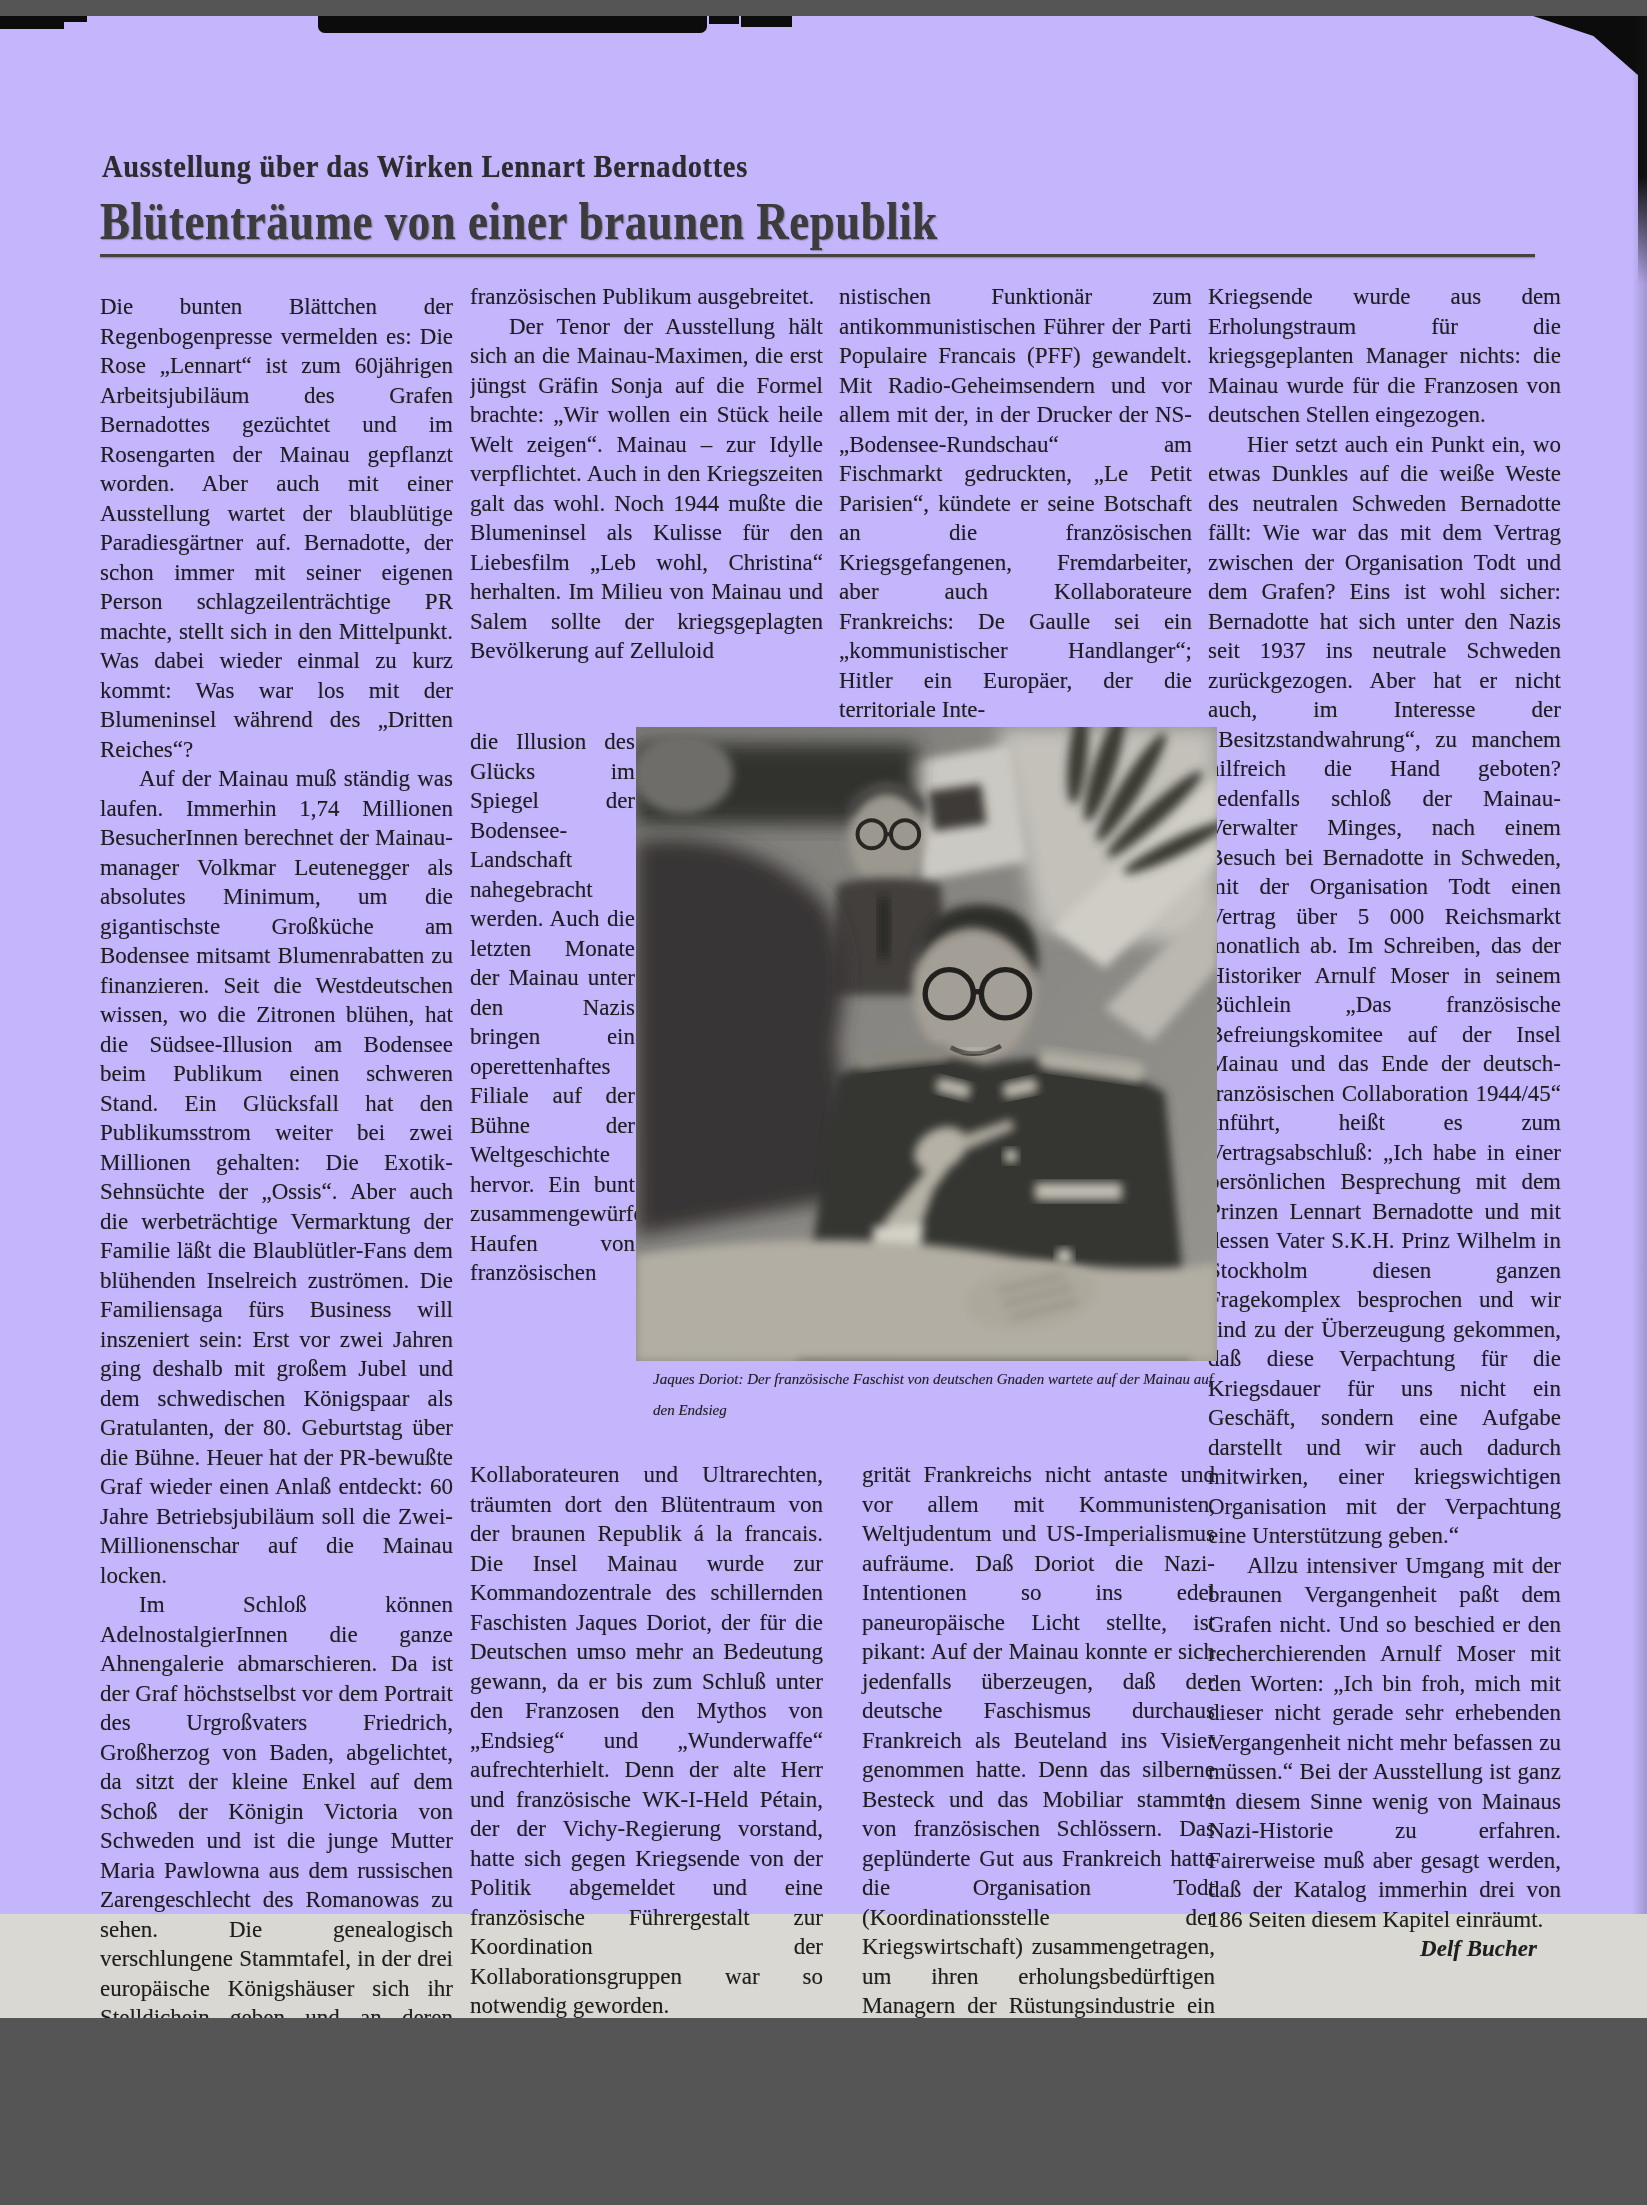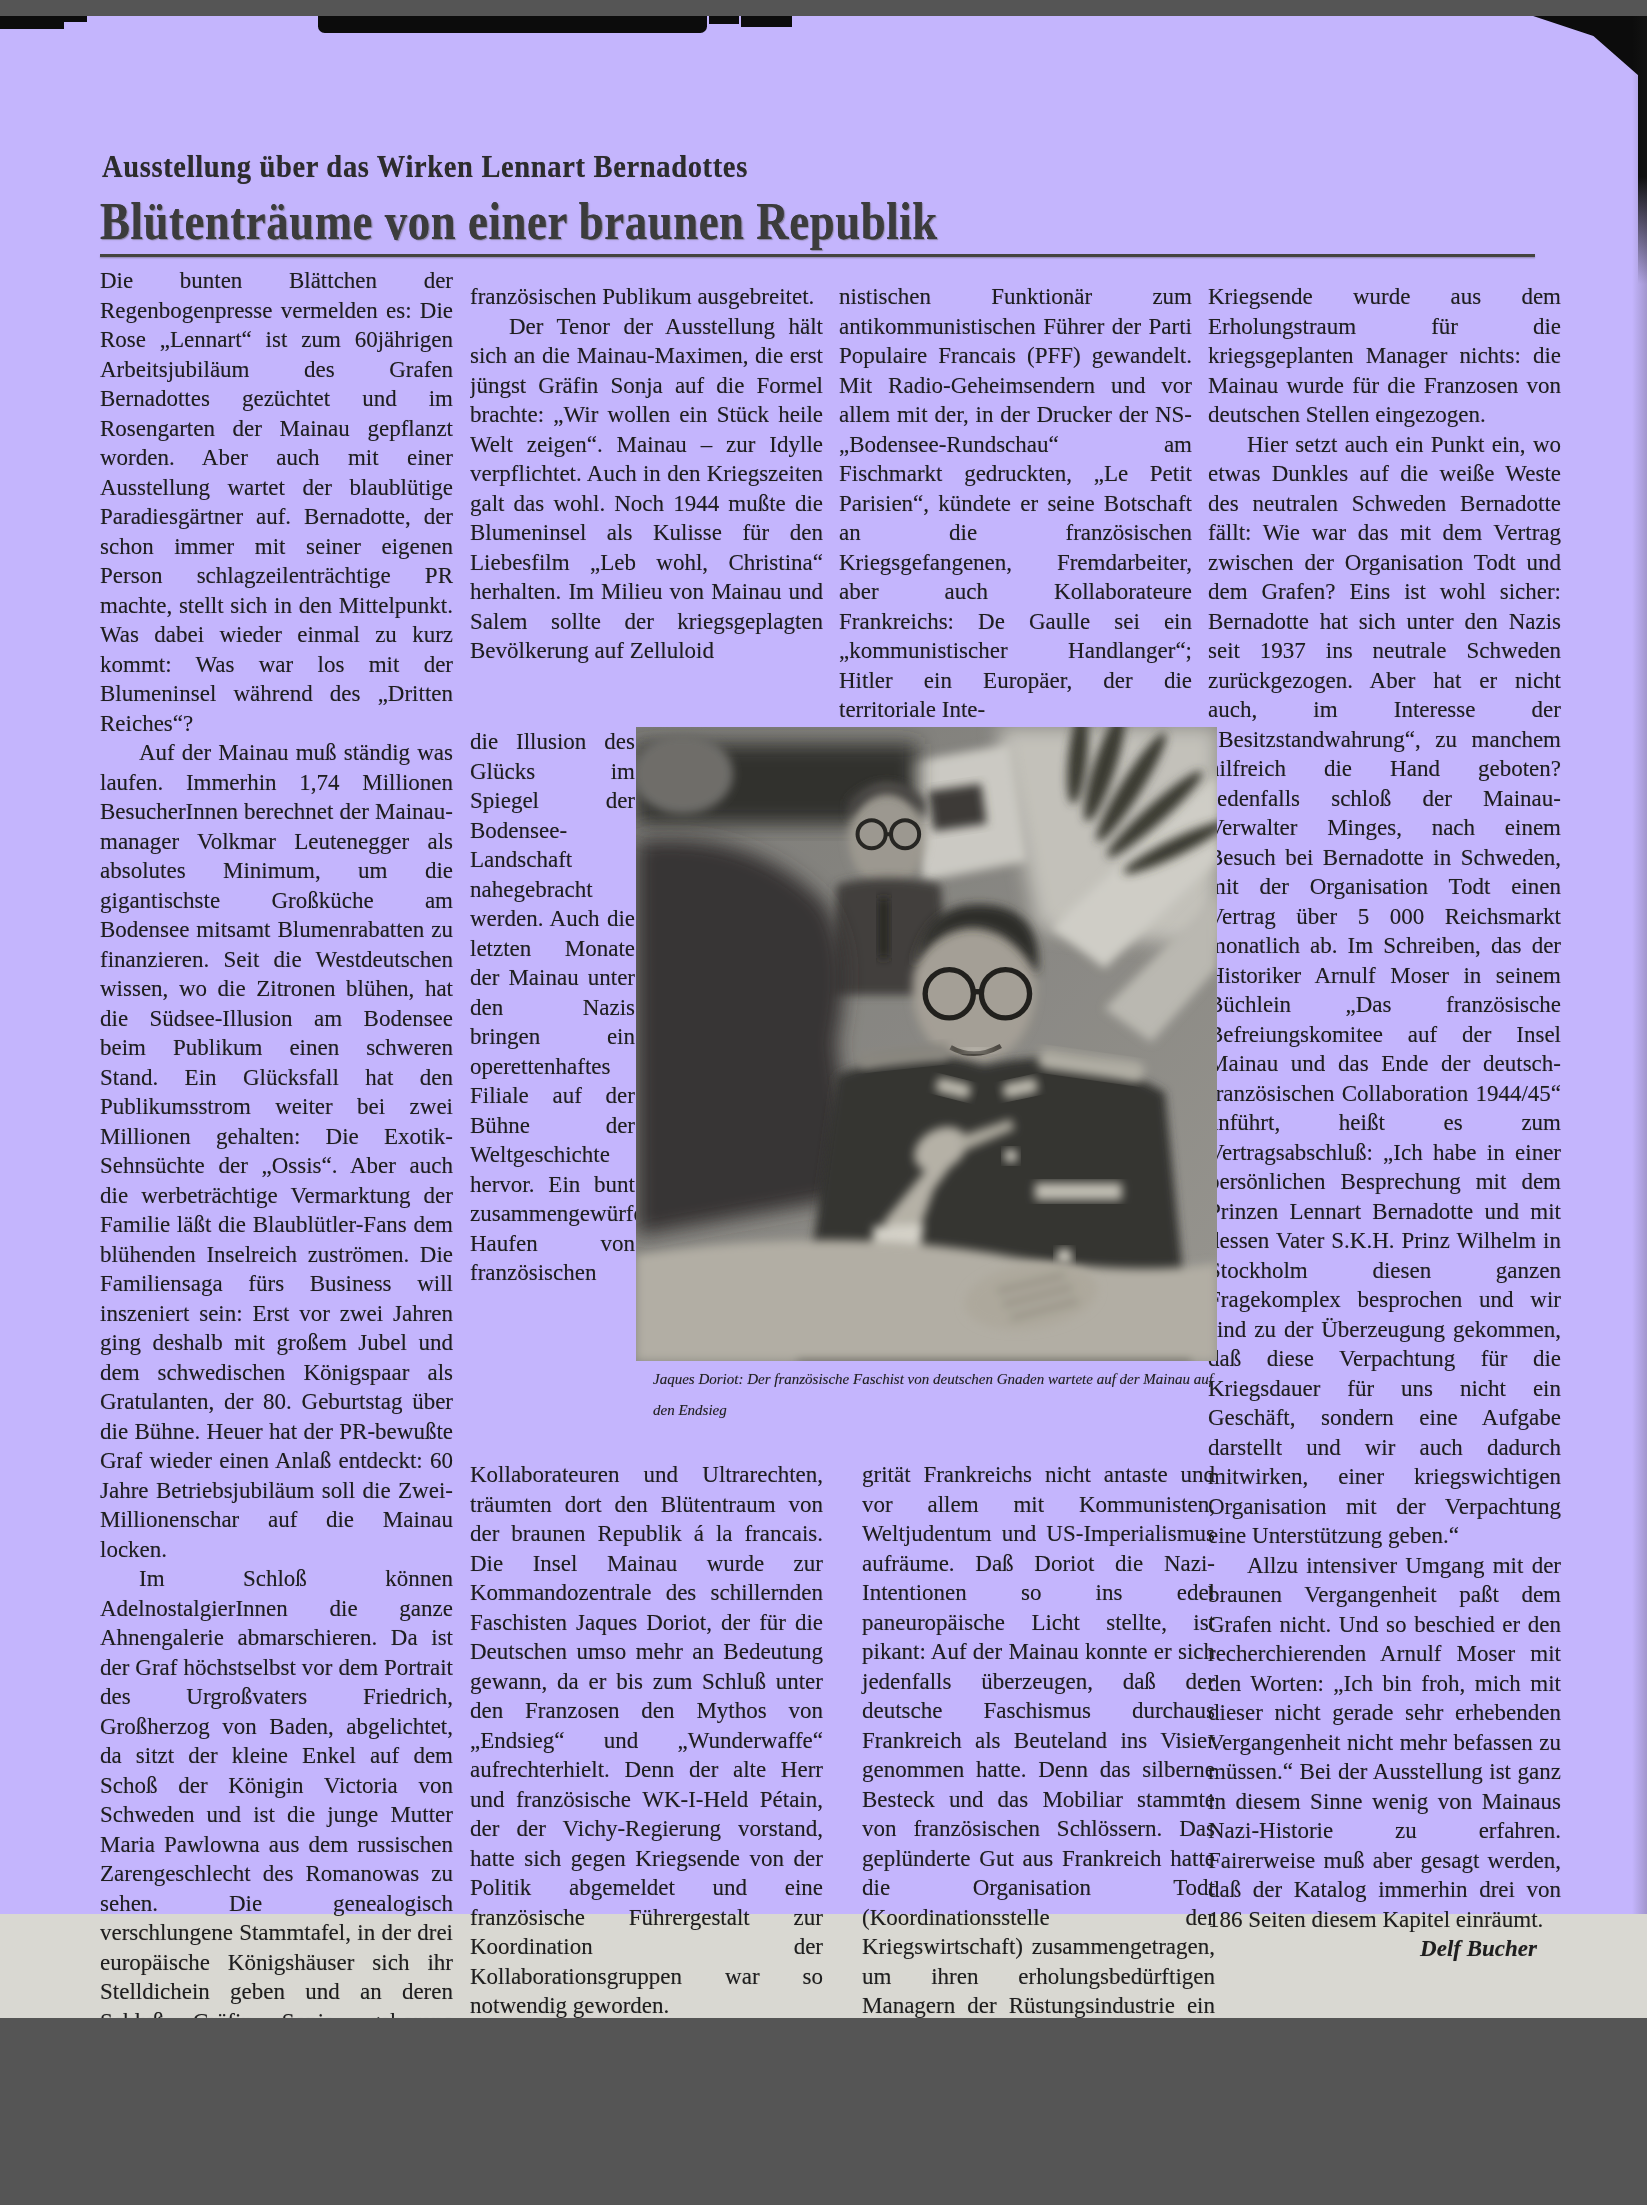--- a/index.html
+++ b/index.html
@@ -54,21 +54,21 @@
   
   .col{
     position:absolute;width:353px;
     font-size:23px;line-height:29.5px;
     text-align:justify;
     hyphens:auto;-webkit-hyphens:auto;
     text-shadow:0 0 0.7px rgba(20,20,20,.35);
   }
   .col p{margin:0;}
   .col p.ind{text-indent:39px;}
-  .col1{left:100px;top:250px;}
+  .col1{left:100px;top:276px;}
   .col2-top{left:470px;top:266px;height:447px;overflow:hidden;}
   .col2-narrow{left:470px;top:711px;width:165px;}
   .col2-bottom{left:470px;top:1444px;}
   .col3-top{left:839px;top:266px;height:447px;overflow:hidden;}
   .col3-bottom{left:862px;top:1444px;}
   .col4{left:1208px;top:266px;}
   .author{
     text-align:right;font-style:italic;font-weight:bold;
     margin-top:2.7px;padding-right:24px;
   }

